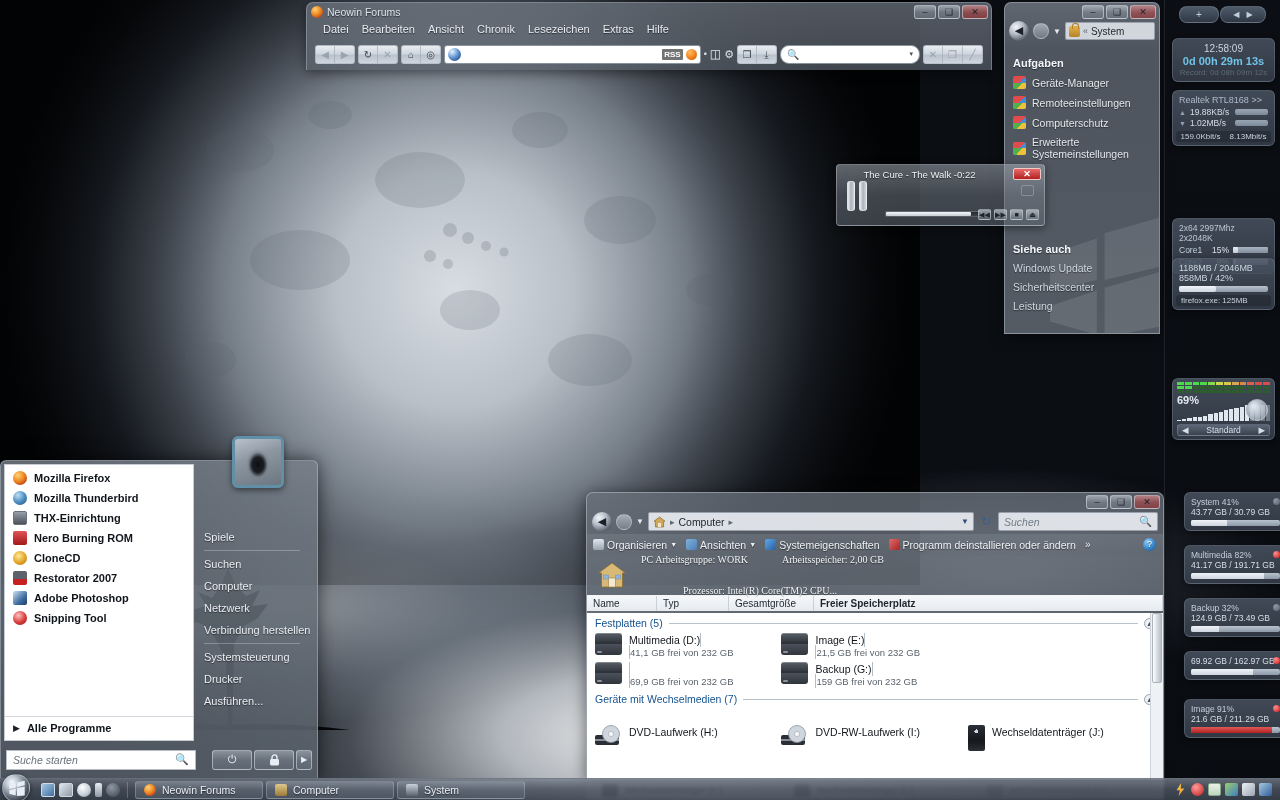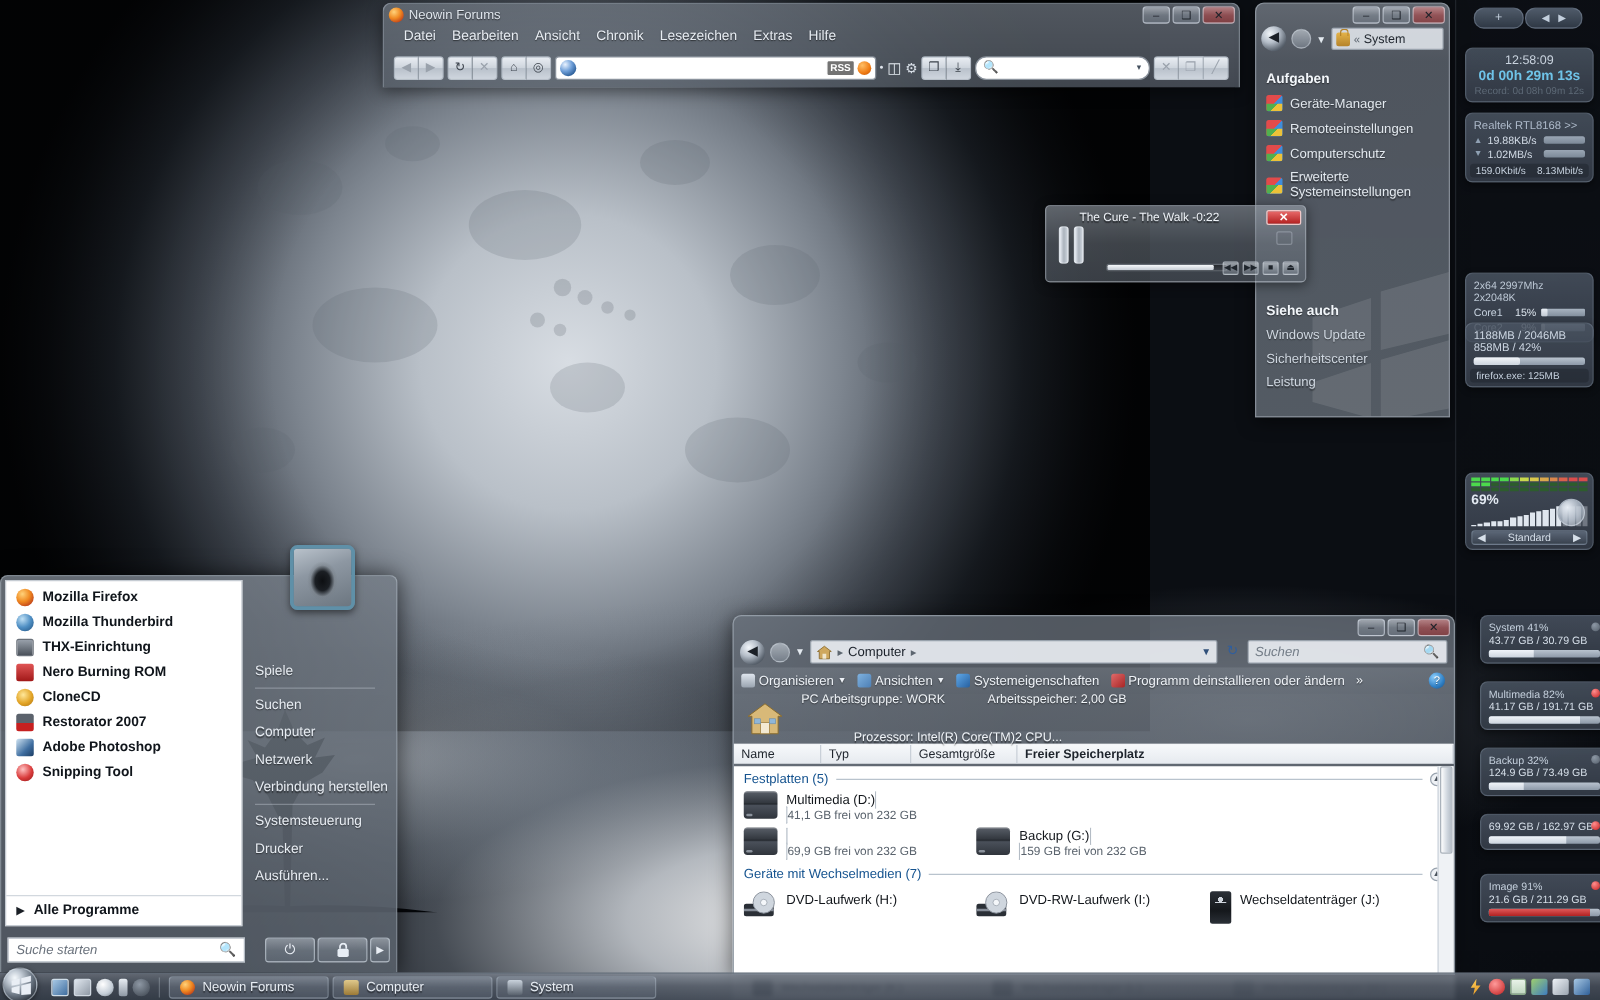--- a/index.html
+++ b/index.html
@@ -215,21 +215,21 @@
   #exp-toolbar .ti { display:flex; align-items:center; gap:3px; }
   .cdot{width:11px;height:11px;flex:none;border-radius:2px;}
   #exp-help{position:absolute;right:7px;top:4px;width:13px;height:13px;border-radius:50%;
     background:radial-gradient(circle at 35% 30%,#8ed0ff,#2f7fc4 60%,#1a4d80);color:#fff;font-size:9px;line-height:12px;text-align:center;}
   #exp-info {
     height:40px; display:flex; align-items:center; gap:14px; padding:0 10px;
     color:#f0f4f8; font-size:10px; text-shadow:0 1px 1px rgba(0,0,0,0.5);
     background:linear-gradient(180deg, rgba(120,128,138,0.28), rgba(100,108,118,0.30));
   }
   .bighome{width:30px;height:28px;flex:none;position:relative;}
-  #exp-info .cols { display:flex; flex-direction:column; gap:20px; }
+  #exp-info .cols { display:flex; flex-direction:column; gap:20px;font-family:Liberation Serif, serif; }
   #exp-info .row1 { display:flex; gap:34px; }
   #exp-cols {
     height:16px; display:flex; align-items:center;
     background:linear-gradient(180deg,#f6f8fa 0%, #e6eaef 100%);
     border-top:1px solid rgba(255,255,255,0.5);
     font-size:10px; color:#1e242c;
   }
   #exp-cols .c { padding-left:6px; border-right:1px solid #c9d0d8; height:100%; line-height:15px; position:relative;}
   #exp-list {
     position:absolute; left:0; right:0; top:120px; bottom:0;
@@ -699,20 +699,28 @@
 
     <div class="drive-row">
       <div class="drive">
         <span class="hdd"></span>
         <span class="dinfo">
           <span class="dname">Multimedia (D:)</span>
           <span class="dbar"><i style="width:82%"></i></span>
           <span class="dfree">41,1 GB frei von 232 GB</span>
         </span>
       </div>
+      <div class="drive">
+        <span class="hdd"></span>
+        <span class="dinfo">
+          <span class="dname">Image (E:)</span>
+          <span class="dbar"><i style="width:91%"></i></span>
+          <span class="dfree">21,5 GB frei von 232 GB</span>
+        </span>
+      </div>
     </div>
 
     <div class="drive-row">
       <div class="drive">
         <span class="hdd"></span>
         <span class="dinfo">
           <span class="dname"></span>
           <span class="dbar"><i style="width:70%"></i></span>
           <span class="dfree">69,9 GB frei von 232 GB</span>
         </span>
@@ -727,21 +735,21 @@
       </div>
       <div class="drive"></div>
     </div>
 
     <div class="grp-hdr">
       <span class="gl">Geräte mit Wechselmedien (7)</span>
       <span class="gline"></span>
       <span class="gchev">▲</span>
     </div>
 
-    <div class="drive-row" style="padding-top:6px;">
+    <div class="drive-row" style="padding-top:6px;margin-top:12px;">
       <div class="drive">
         <svg class="dvd" viewBox="0 0 27 22">
           <rect x="0" y="10" width="24" height="10" rx="2" fill="#2a2f36"></rect>
           <rect x="0" y="14" width="24" height="2" fill="#868d98"></rect>
           <circle cx="16" cy="9" r="8.5" fill="#cfd6de" stroke="#8d949e" stroke-width="0.8"></circle>
           <circle cx="16" cy="9" r="2.6" fill="#f4f7fa" stroke="#9aa2ac" stroke-width="0.6"></circle>
         </svg>
         <span class="dinfo"><span class="dname">DVD-Laufwerk (H:)</span></span>
       </div>
       <div class="drive">

